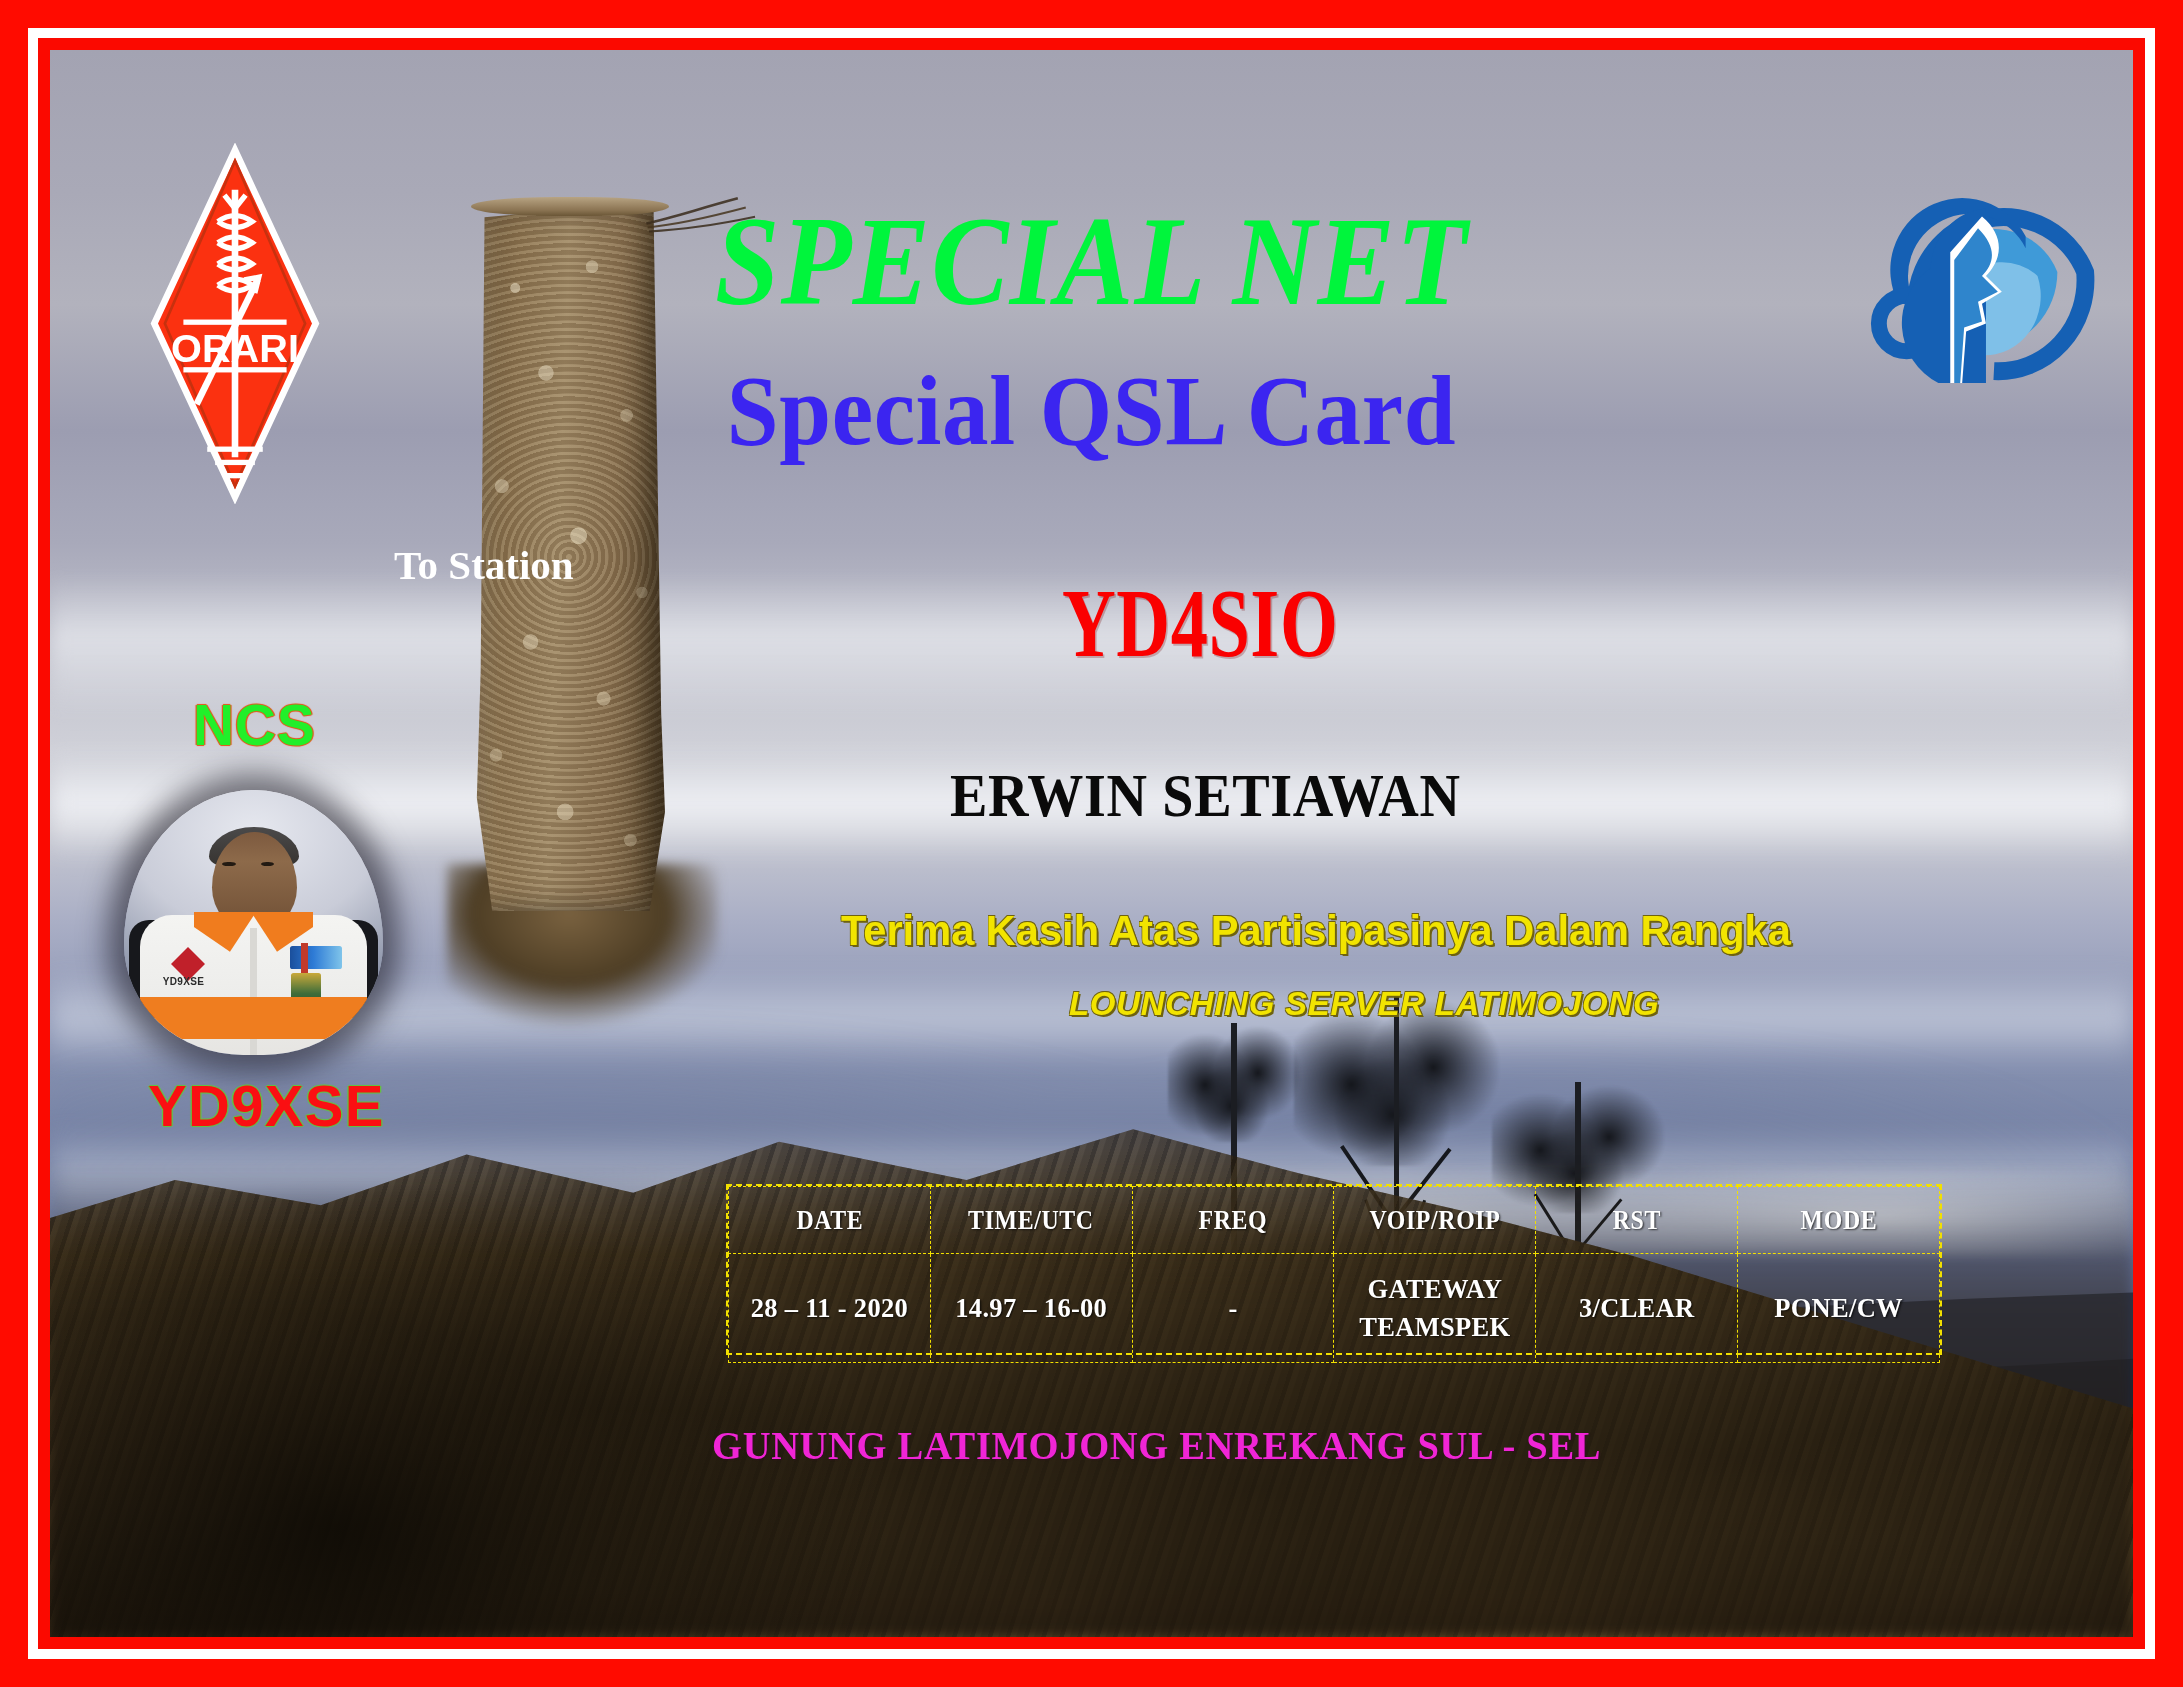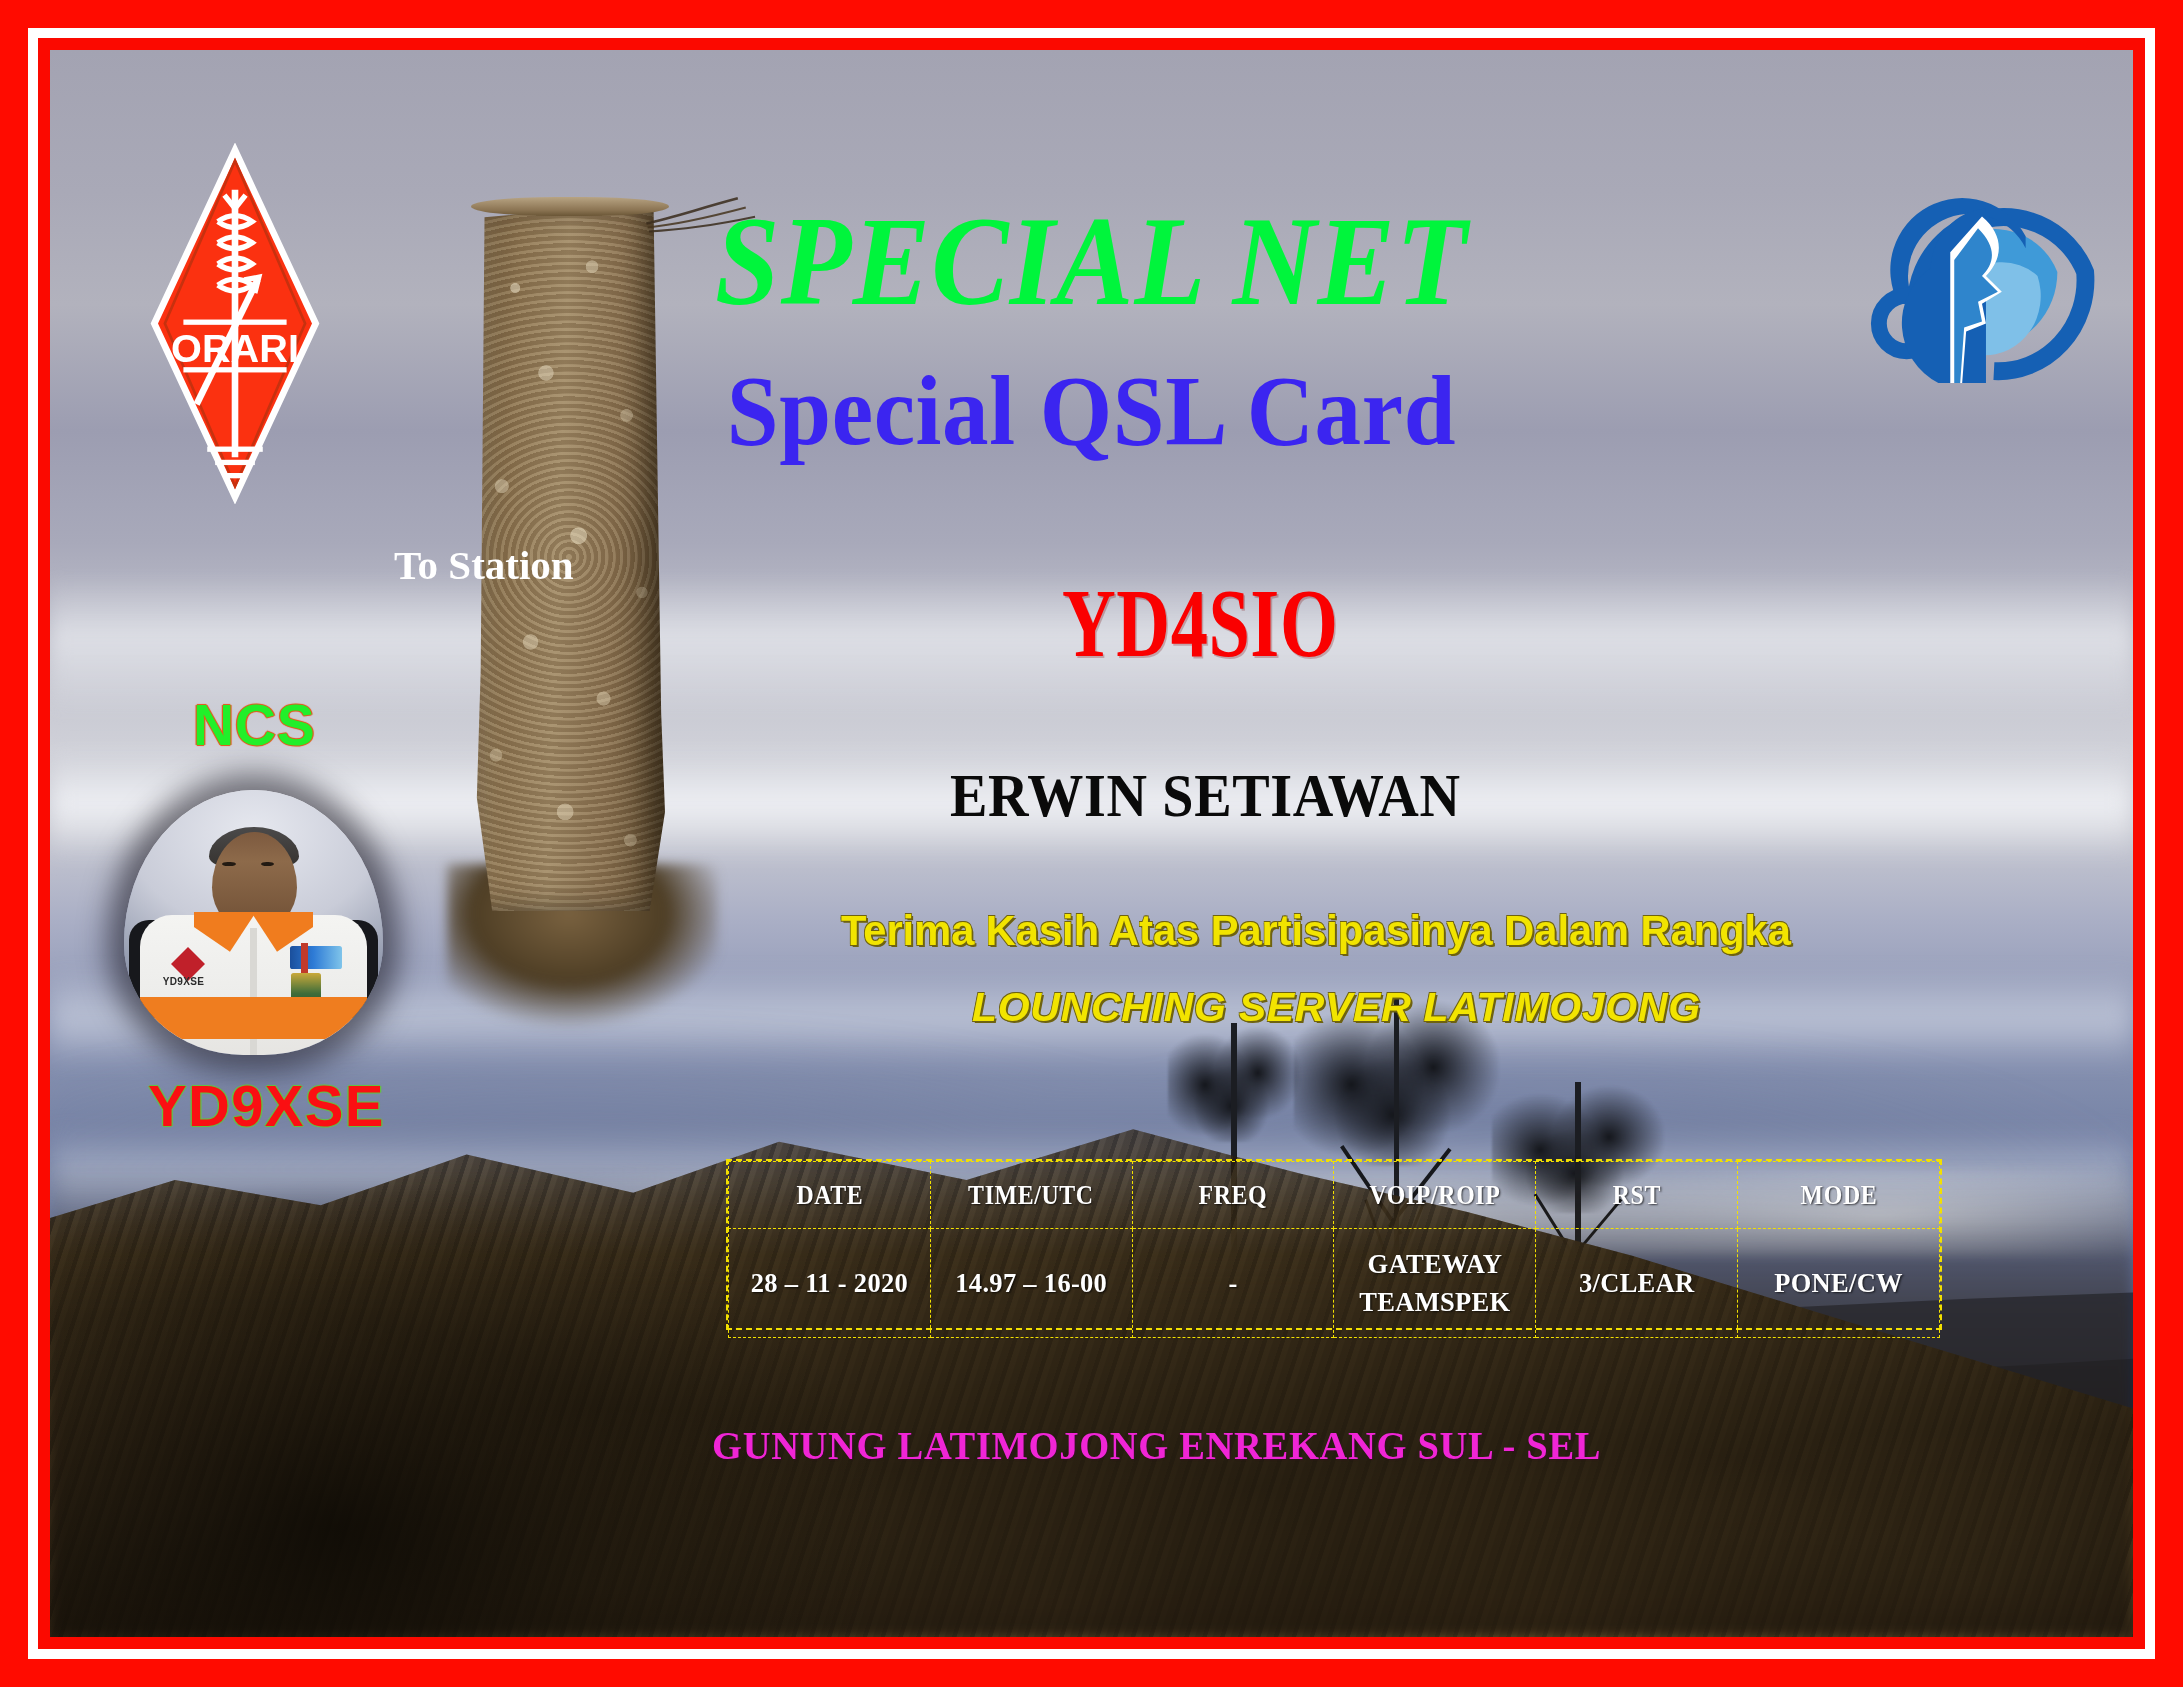--- a/index.html
+++ b/index.html
@@ -177,25 +177,25 @@
 
   .callsign{left:1012px;top:517px;font:700 98px "Liberation Serif",serif;color:#fa0000;
     transform:scaleX(.76);transform-origin:left center;letter-spacing:0.7px;
     text-shadow:2px 2px 0 rgba(120,0,0,.25);}
   .opname{left:900px;top:711px;font:700 61px "Liberation Serif",serif;color:#0a0a0a;
     transform:scaleX(.92);transform-origin:left center;letter-spacing:0.7px;}
 
   .yel{color:#f2e400;font-family:"Liberation Sans",sans-serif;font-weight:700;
     text-shadow:2px 2px 0 #6e6210,-0.7px -0.7px 0 #6e6210,0.7px -0.7px 0 #6e6210,-0.7px 0.7px 0 #6e6210;}
   .ty1{left:791px;top:860px;font-size:42px;transform:scaleX(.99);transform-origin:left center;}
-  .ty2{left:922px;top:937px;font-size:41px;font-style:italic;letter-spacing:0.7px;}
+  .ty2{left:1019px;top:937px;font-size:33px;font-style:italic;letter-spacing:0.7px;}
   .ty3{left:1009px;top:1006px;font-size:42px;letter-spacing:1.3px;}
 
   
-  .qtable{position:absolute;left:676px;top:1109px;width:1216px;height:171px;
+  .qtable{position:absolute;left:676px;top:1134px;width:1216px;height:171px;
     border:2px dashed #f2e000;box-sizing:border-box;}
   .qtable table{width:100%;height:100%;border-collapse:collapse;table-layout:fixed;}
   .qtable td{border:1.3px dashed #f2e000;text-align:center;vertical-align:middle;
     color:#ffffff;font-family:"Liberation Serif",serif;font-weight:700;
     text-shadow:1.3px 1.3px 2px rgba(0,0,0,.65);}
   .qtable tr.hdr td{height:64px;font-size:26.5px;letter-spacing:0.7px;transform:scaleX(.9);}
   .qtable tr.val td{height:106px;font-size:26.5px;letter-spacing:0.3px;}
   .qtable tr.val td span{display:block;line-height:1.45;}
 
   .place{left:662px;top:1371px;font:700 41px "Liberation Serif",serif;color:#f025d6;

